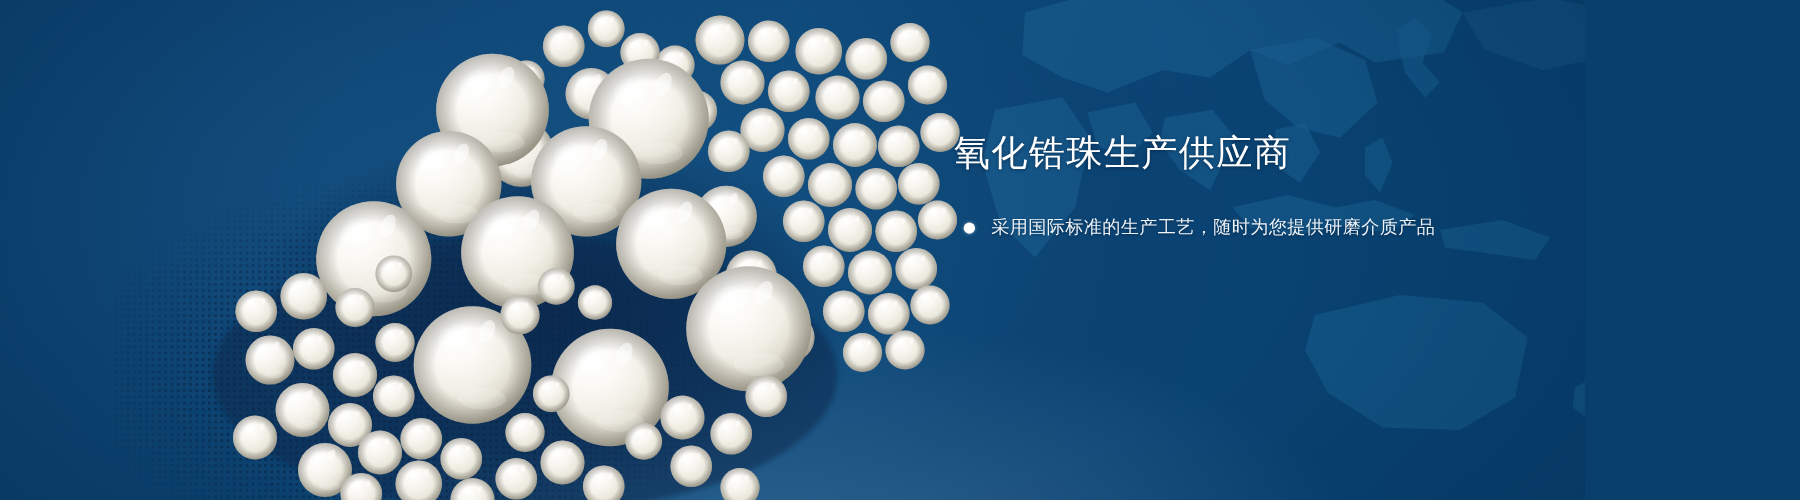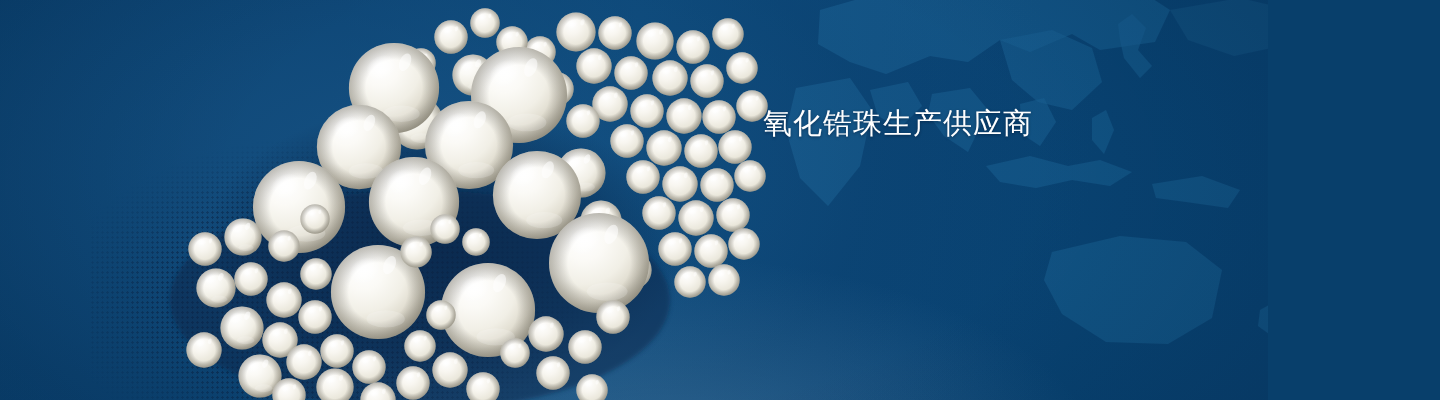--- a/index.html
+++ b/index.html
@@ -322,16 +322,20 @@
         <use href="#bead2" x="500" y="338" width="30" height="30"></use>
         <use href="#bead2" x="596" y="300" width="34" height="34"></use>
         <use href="#bead2" x="576" y="374" width="32" height="32"></use>
       </g>
     </svg>
   </div>
 
   <div class="content">
     <h1 class="headline">氧化锆珠生产供应商</h1>
     <ul class="bullets">
+      <li class="bullet">
+        <span class="bullet-dot"></span>
+        <span class="bullet-text">采用国际标准的生产工艺，随时为您提供研磨介质产品</span>
+      </li>
     </ul>
   </div>
 
 </div>
 
 </body></html>

